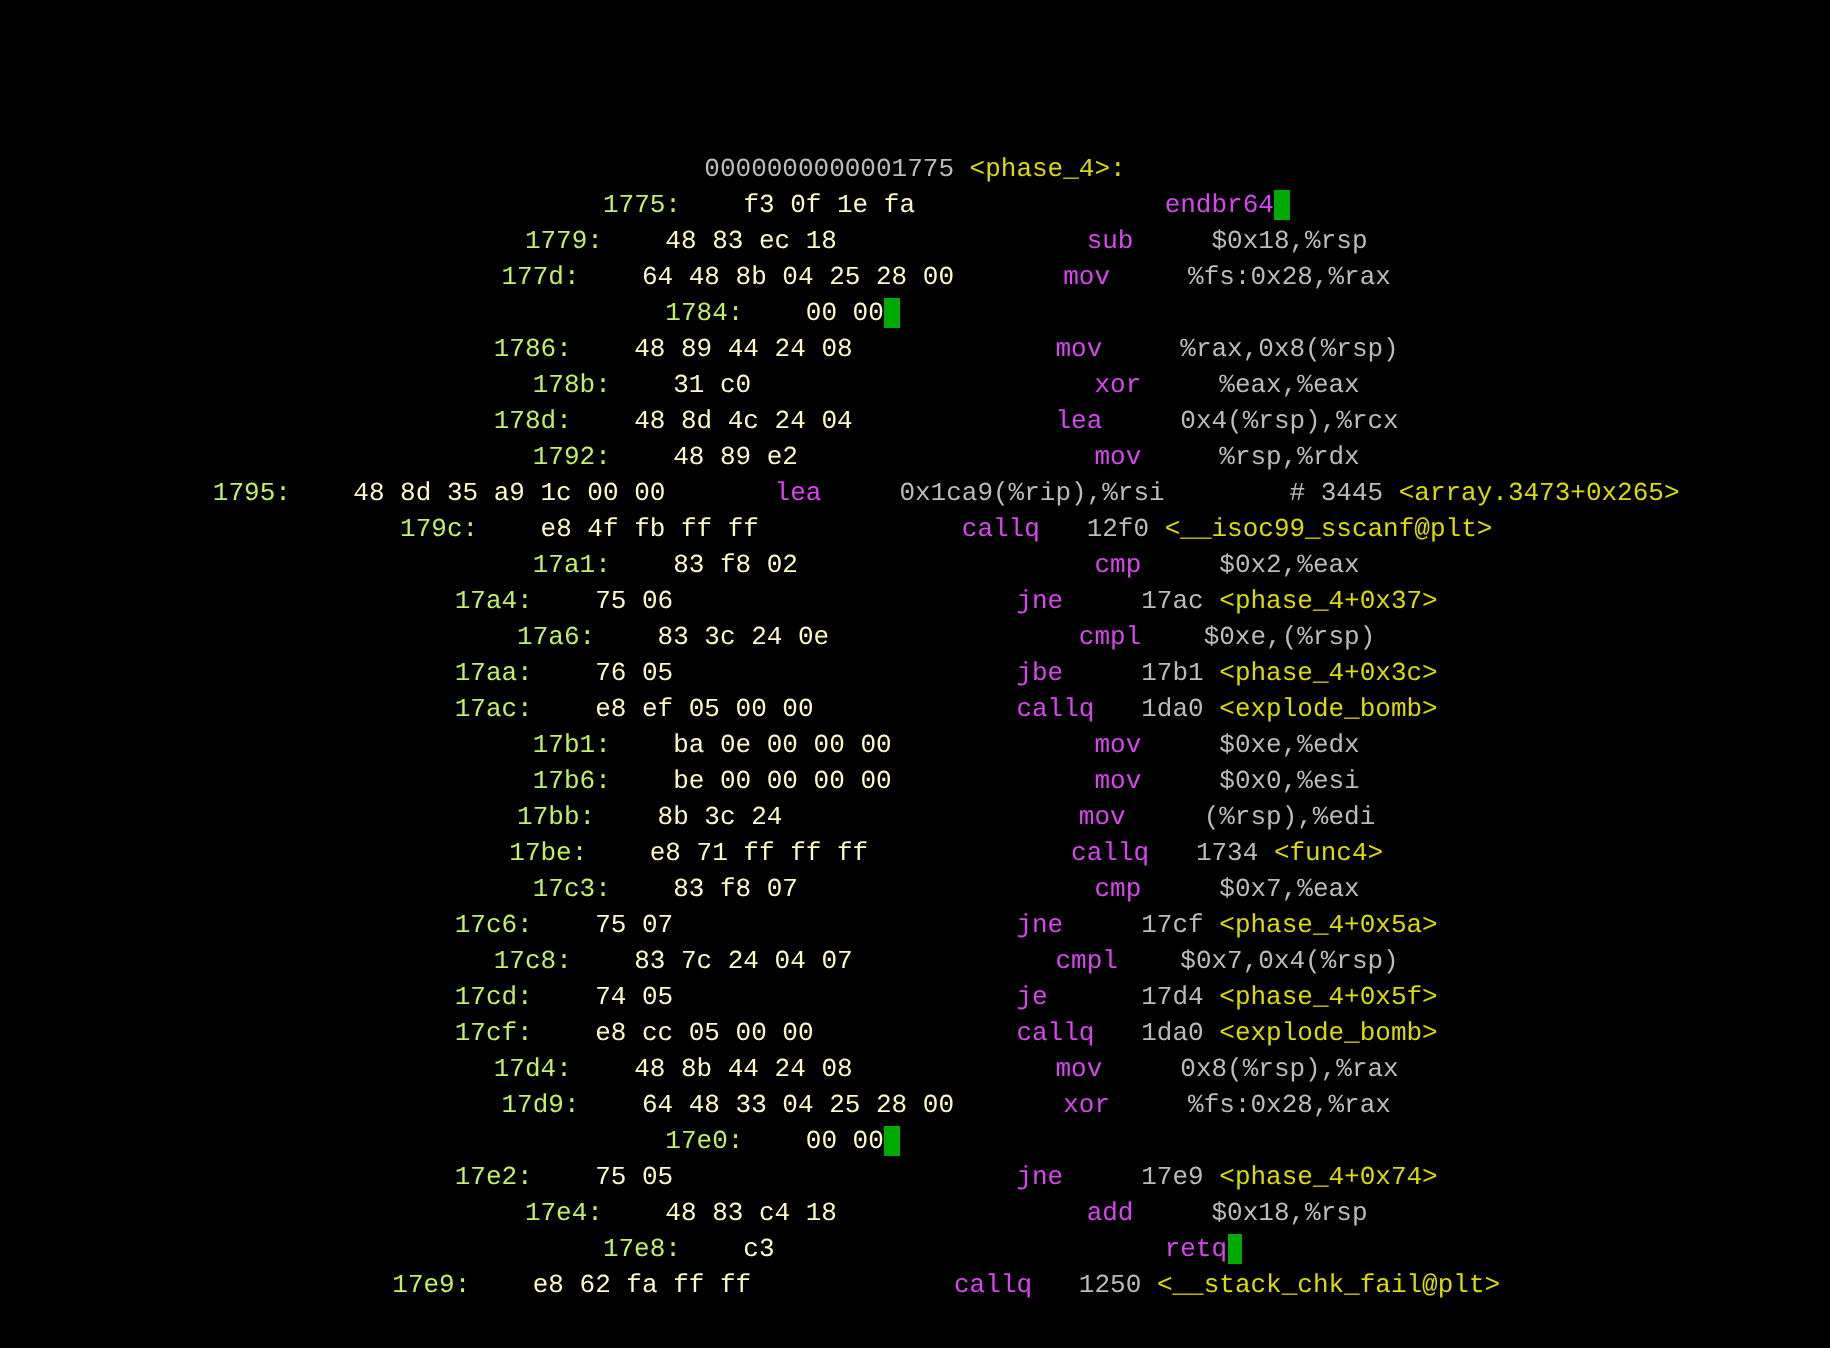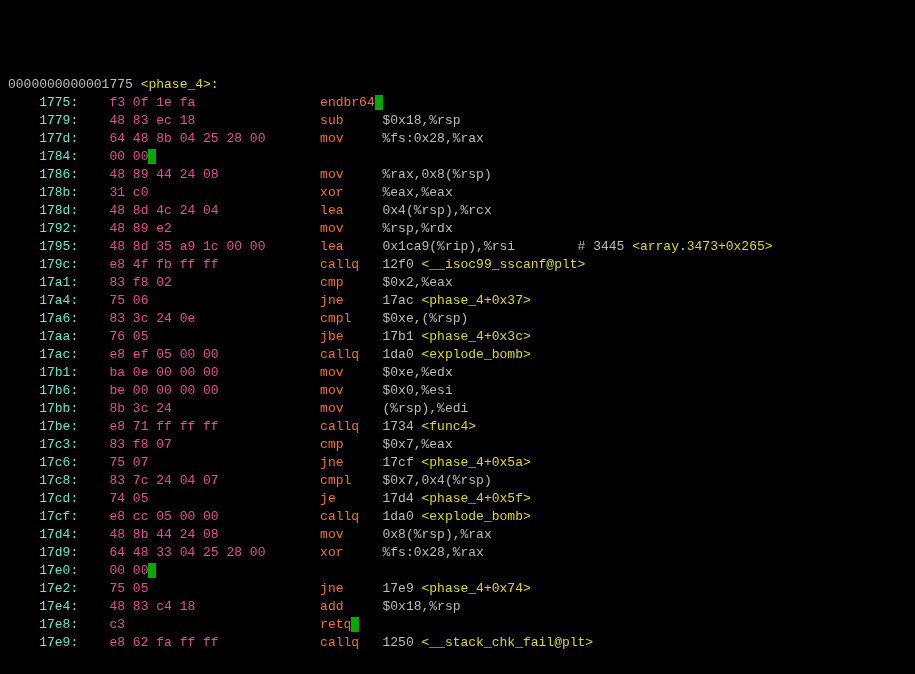--- a/index.html
+++ b/index.html
@@ -5,24 +5,24 @@
   body {
     background: #000;
     color: #bbb;
     font-family: "Consolas", "Courier New", monospace;
     font-size: 13px;
     line-height: 18px;
     margin: 0;
     padding: 4px 8px;
     white-space: pre;
   }
-  .line { display: block; }
-  .addr { color: #5eead4; }
-  .hex  { color: #ec4899; }
-  .mn   { color: #f97316; }
+  .line { display: block; text-align: center; }
+  .addr { color: #bef264; }
+  .hex  { color: #fef9c3; }
+  .mn   { color: #d946ef; }
   .op   { color: #bbb; font-family: Liberation Mono, monospace; }
   .sym  { color: #dcdc00; }
   .hl   { background: #0a0; color: #000; }
   .header-addr { color: #bbb; }
 </style>
 </head>
 <body>
 
 
 

